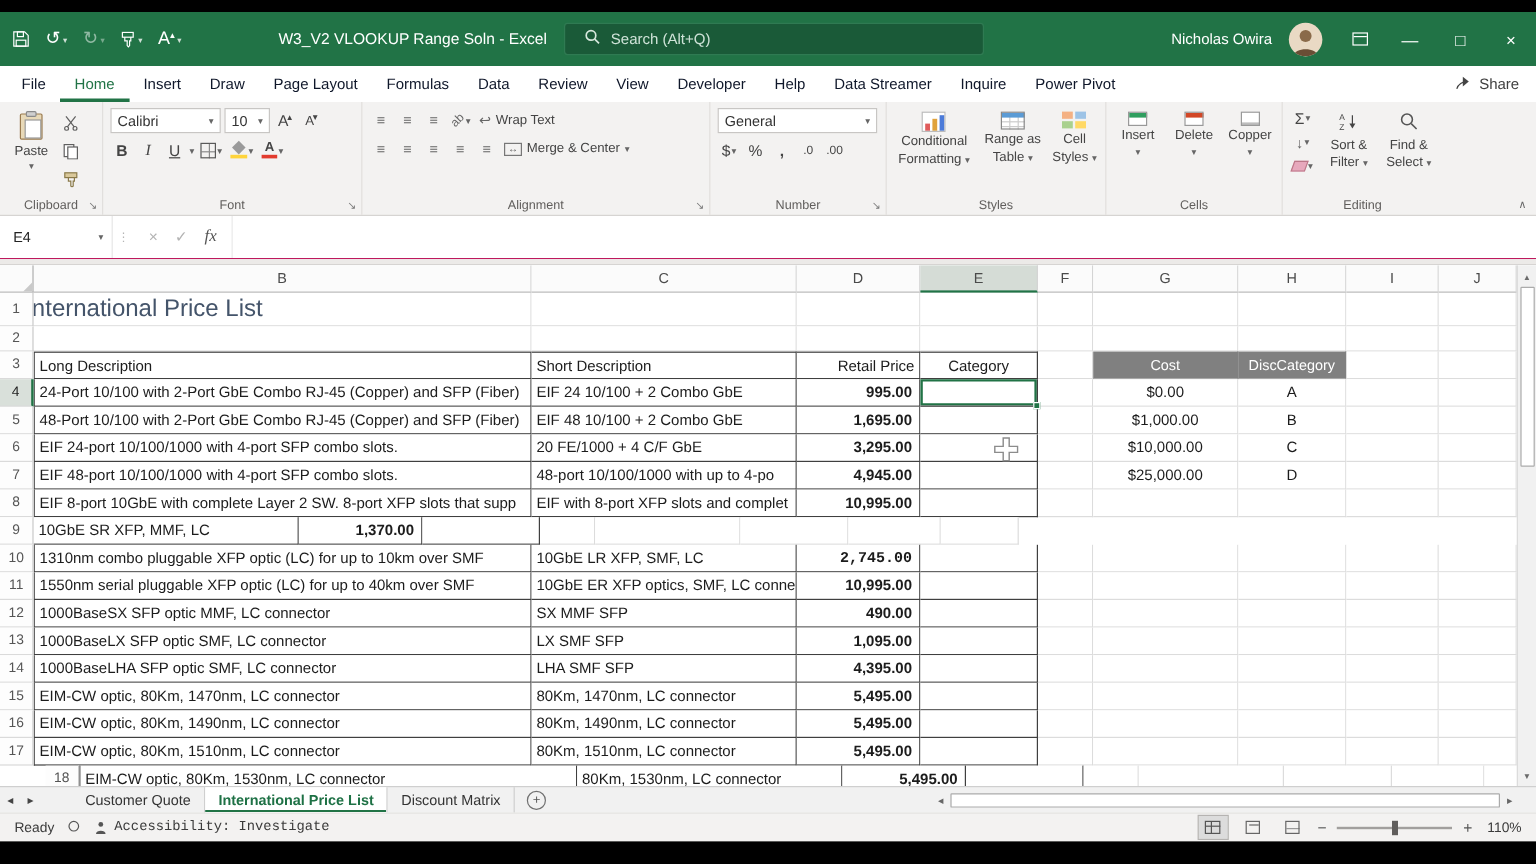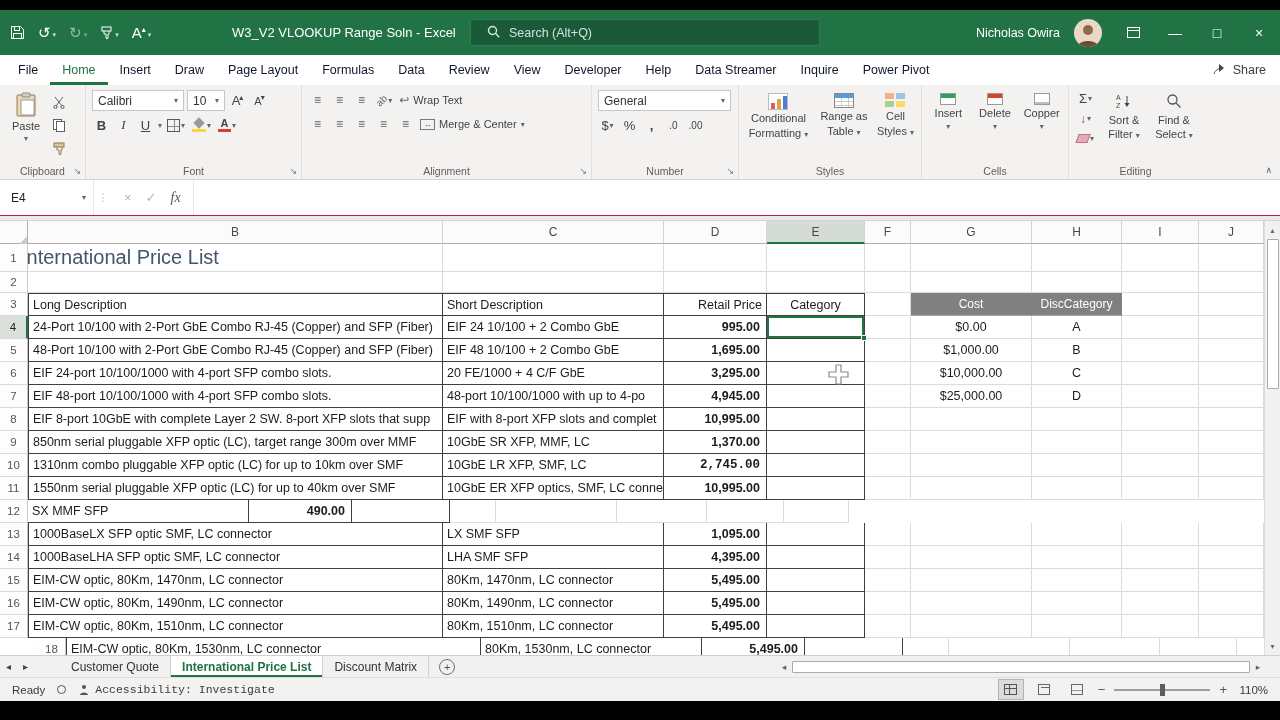--- a/index.html
+++ b/index.html
@@ -576,21 +576,20 @@
             <div class="cell tb num" style="width: 103px;">10,995.00</div>
             <div class="cell tb ctr" style="width: 98px;"></div>
             <div class="cell" style="width: 46px;"></div>
             <div class="cell" style="width: 121px;"></div>
             <div class="cell" style="width: 90px;"></div>
             <div class="cell" style="width: 77px;"></div>
             <div class="cell" style="width: 65px;"></div>
           </div>
           <div class="grow" style="height: 23px;">
             <div class="rhcell">9</div>
-            <div class="cell tb bleft" style="width: 415px;">850nm serial pluggable XFP optic (LC), target range 300m over MMF</div>
             <div class="cell tb" style="width: 221px;">10GbE SR XFP, MMF, LC</div>
             <div class="cell tb num" style="width: 103px;">1,370.00</div>
             <div class="cell tb ctr" style="width: 98px;"></div>
             <div class="cell" style="width: 46px;"></div>
             <div class="cell" style="width: 121px;"></div>
             <div class="cell" style="width: 90px;"></div>
             <div class="cell" style="width: 77px;"></div>
             <div class="cell" style="width: 65px;"></div>
           </div>
           <div class="grow" style="height: 23px;">
@@ -612,20 +611,21 @@
             <div class="cell tb num" style="width: 103px;">10,995.00</div>
             <div class="cell tb ctr" style="width: 98px;"></div>
             <div class="cell" style="width: 46px;"></div>
             <div class="cell" style="width: 121px;"></div>
             <div class="cell" style="width: 90px;"></div>
             <div class="cell" style="width: 77px;"></div>
             <div class="cell" style="width: 65px;"></div>
           </div>
           <div class="grow" style="height: 23px;">
             <div class="rhcell">12</div>
+            <div class="cell tb bleft" style="width: 415px;">1000BaseSX SFP optic MMF, LC connector</div>
             <div class="cell tb" style="width: 221px;">SX MMF SFP</div>
             <div class="cell tb num" style="width: 103px;">490.00</div>
             <div class="cell tb ctr" style="width: 98px;"></div>
             <div class="cell" style="width: 46px;"></div>
             <div class="cell" style="width: 121px;"></div>
             <div class="cell" style="width: 90px;"></div>
             <div class="cell" style="width: 77px;"></div>
             <div class="cell" style="width: 65px;"></div>
           </div>
           <div class="grow" style="height: 23px;">

